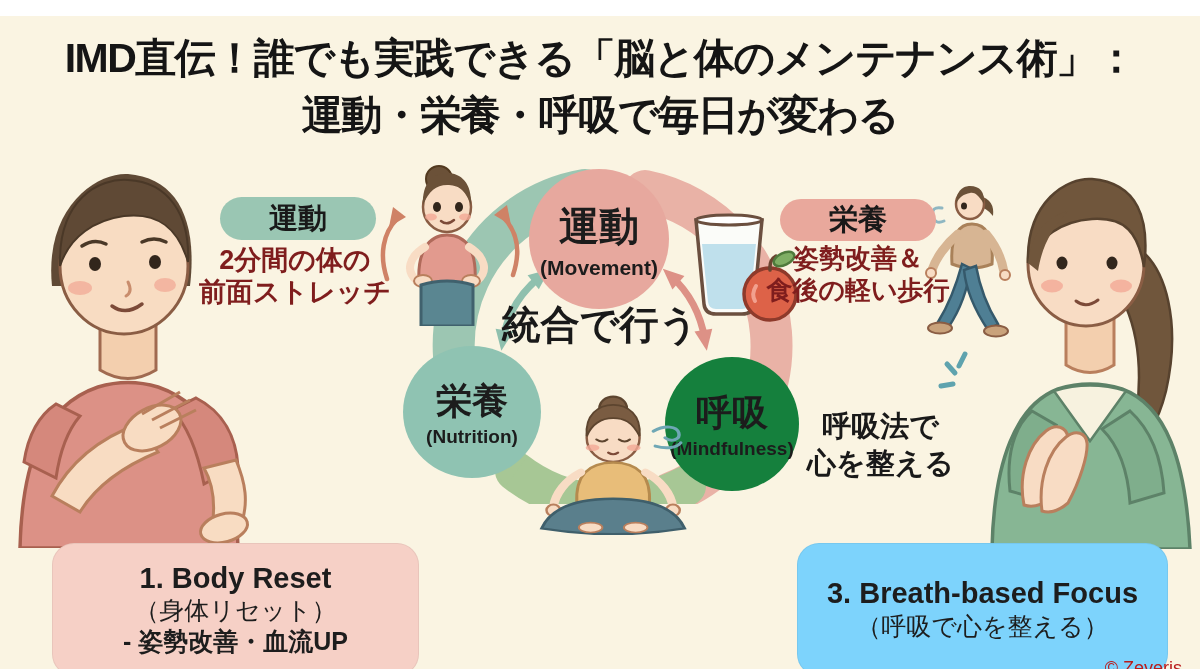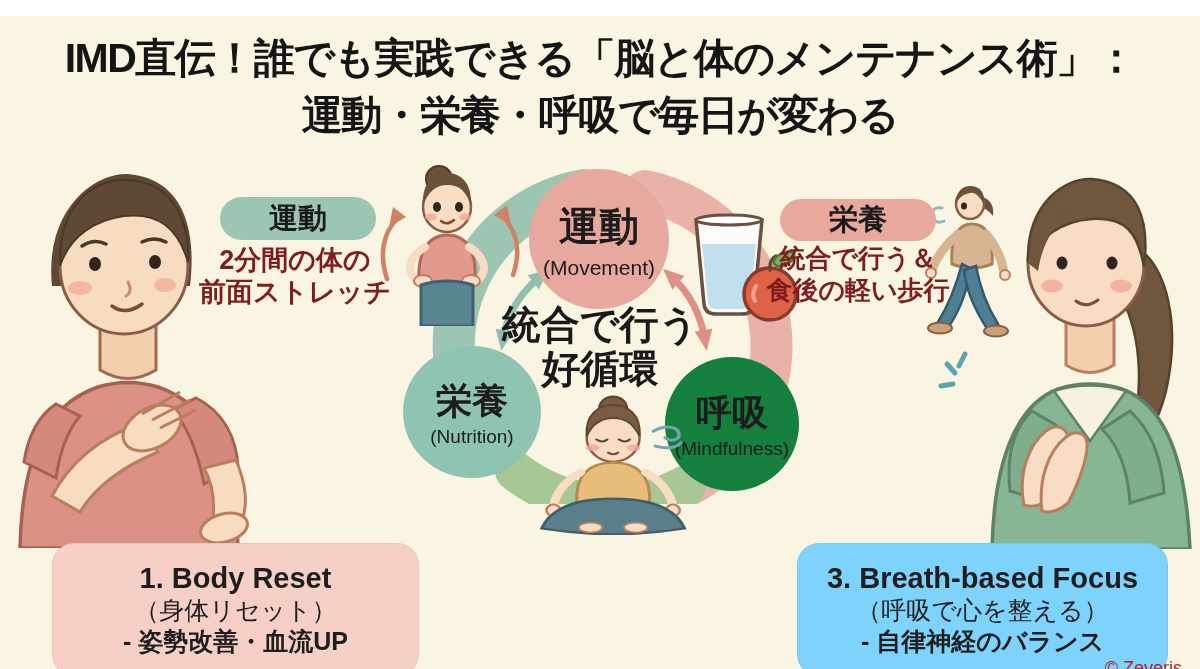--- a/index.html
+++ b/index.html
@@ -8,21 +8,21 @@
   .abs{position:absolute;}
 
   
   #title{left:0;top:14px;width:1200px;text-align:center;color:#151515;
          font-size:41px;font-weight:bold;line-height:1.38;letter-spacing:-1.5px;z-index:9;}
 
   
   .node{border-radius:50%;display:flex;flex-direction:column;align-items:center;justify-content:center;
         color:#1c1c1c;text-align:center;z-index:3;}
   .node .big{font-weight:bold;}
-  .node .sub{font-weight:normal;}
+  .node .sub{font-weight:bold;}
   #node-movement{left:529px;top:153px;width:140px;height:140px;}
   #node-movement .big{font-size:40px;}
   #node-movement .sub{font-size:21px;margin-top:2px;}
   #node-nutrition{left:403px;top:330px;width:138px;height:132px;}
   #node-nutrition .big{font-size:36px;}
   #node-nutrition .sub{font-size:19px;}
   #node-mindfulness{left:665px;top:341px;width:134px;height:134px;}
   #node-mindfulness .big{font-size:36px;}
   #node-mindfulness .sub{font-size:19px;}
 
@@ -95,39 +95,42 @@
     <div class="big">栄養</div>
     <div class="sub">(Nutrition)</div>
   </div>
   <div class="abs node" id="node-mindfulness" style="background-color: #15803d;">
     <div class="big">呼吸</div>
     <div class="sub">(Mindfulness)</div>
   </div>
 
   <div class="abs" id="center-note">
     <span>統合で行う</span><br>
-    <span>好循環</span>
   </div>
 
   <div class="abs pill" id="badge-movement" style="background-color: rgb(154, 198, 179);">
     <span>運動</span>
   </div>
   <div class="abs caption" id="caption-movement">
     <span>2分間の体の</span><br>
     <span>前面ストレッチ</span>
   </div>
 
   <div class="abs pill" id="badge-nutrition" style="background-color: rgb(233, 168, 156);">
     <span>栄養</span>
   </div>
   <div class="abs caption" id="caption-nutrition">
-    <span>統合で行う＆</span><br>
+    <span>姿勢改善＆</span><br>
     <span>食後の軽い歩行</span>
   </div>
 
+  <div class="abs" id="note-breath">
+    <span>呼吸法で</span><br>
+    <span>心を整える</span>
+  </div>
 
   <svg class="abs z6" style="left:0;top:138px;" width="258" height="394" viewBox="0 0 258 394">
     <path d="M52,132 C44,52 98,18 128,20 C176,24 198,64 190,132 Z" fill="#5f4935"></path>
     <path d="M100,168 L100,216 Q128,233 156,216 L156,168 Z" fill="#f3cfae" stroke="#a06a50" stroke-width="3"></path>
     <ellipse cx="124" cy="112" rx="64" ry="68" fill="#f8dcc2" stroke="#8a5d44" stroke-width="3"></ellipse>
     <path d="M60,112 C58,44 100,24 128,26 C168,28 190,60 188,108 C178,74 158,58 124,62 C95,66 70,82 60,112 Z" fill="#5f4935" stroke="#4a3827" stroke-width="2"></path>
     <path d="M82,92 Q94,84 106,90" stroke="#4a3827" stroke-width="3.5" fill="none" stroke-linecap="round"></path>
     <path d="M142,88 Q154,82 166,88" stroke="#4a3827" stroke-width="3.5" fill="none" stroke-linecap="round"></path>
     <ellipse cx="95" cy="110" rx="6" ry="7" fill="#32261c"></ellipse>
     <ellipse cx="155" cy="108" rx="6" ry="7" fill="#32261c"></ellipse>
@@ -256,18 +259,17 @@
   </svg>
 
   <div class="abs card" id="card-1" style="background-color: rgb(246, 208, 198);">
     <div class="t">1. Body Reset</div>
     <div class="s">（身体リセット）</div>
     <div class="d">- 姿勢改善・血流UP</div>
   </div>
   <div class="abs card" id="card-3" style="background-color: #7dd3fc;">
     <div class="t">3. Breath-based Focus</div>
     <div class="s">（呼吸で心を整える）</div>
-    <div class="d">- 自律神経のバランス</div>
   </div>
 
   <div class="abs" id="copyright">© Zeveris</div>
 
 </div>
 
 </body></html>

